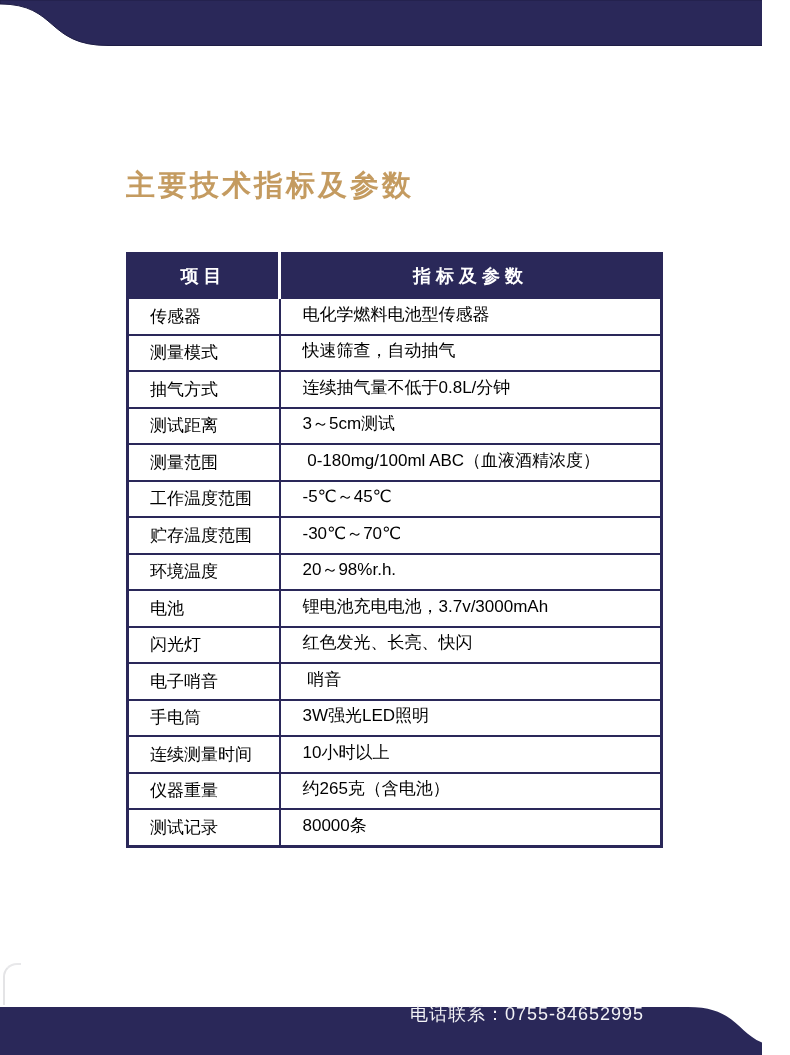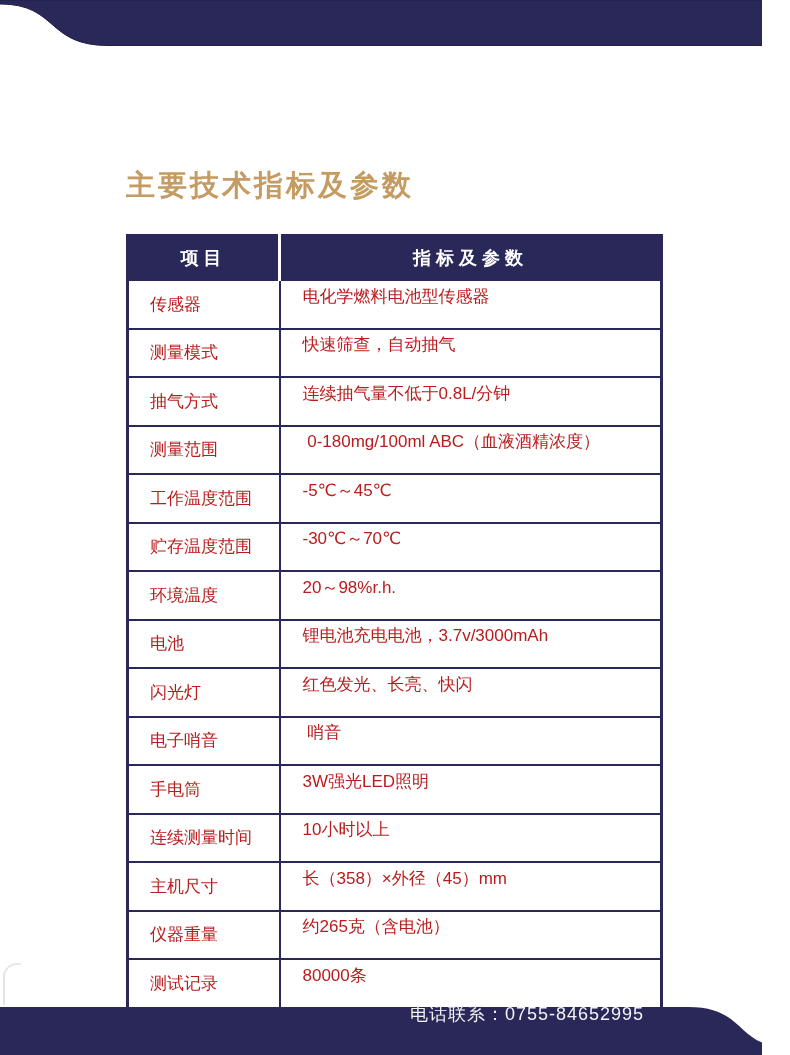--- a/index.html
+++ b/index.html
@@ -30,21 +30,21 @@
     margin: 0;
     font-size: 29px;
     font-weight: bold;
     letter-spacing: 3px;
     color: #C49B60;
   }
   
   .table-wrap {
     position: absolute;
     left: 126px;
-    top: 234px;
+    top: 252px;
     border-radius: 18px;
   }
   table.spec-table {
     border-collapse: collapse;
     width: 534px;
     table-layout: fixed;
   }
   table.spec-table th,
   table.spec-table td {
     border: 2px solid #2A2859;
@@ -61,30 +61,30 @@
     height: 40px;
     text-align: center;
     vertical-align: middle;
   }
   table.spec-table th.col-item {
     border-right: 3px solid #ffffff;
   }
   table.spec-table td {
     height: 30.5px;
     font-size: 17px;
-    color: #b91c1c;
+    color: #000000;
     vertical-align: middle;
     white-space: pre;
     overflow: hidden;
   }
   table.spec-table td.item-cell {
     padding: 0 0 0 21px;
   }
   table.spec-table td.value-cell {
-    padding: 0 0 16px 22px;
+    padding: 0 0 4px 22px;
   }
   
   .corner-accent {
     position: absolute;
     left: 3px;
     bottom: 50px;
     width: 16px;
     height: 40px;
     border-left: 2px solid #E4E4E6;
     border-top: 2px solid #E8E8EA;
@@ -135,20 +135,24 @@
           </tr>
           <tr>
             <td class="item-cell">测量模式</td>
             <td class="value-cell">快速筛查，自动抽气</td>
           </tr>
           <tr>
             <td class="item-cell">抽气方式</td>
             <td class="value-cell">连续抽气量不低于0.8L/分钟</td>
           </tr>
           <tr>
+            <td class="item-cell">测试距离</td>
+            <td class="value-cell">3～5cm测试</td>
+          </tr>
+          <tr>
             <td class="item-cell">测量范围</td>
             <td class="value-cell"> 0-180mg/100ml ABC（血液酒精浓度）</td>
           </tr>
           <tr>
             <td class="item-cell">工作温度范围</td>
             <td class="value-cell">-5℃～45℃</td>
           </tr>
           <tr>
             <td class="item-cell">贮存温度范围</td>
             <td class="value-cell">-30℃～70℃</td>
@@ -169,24 +173,20 @@
             <td class="item-cell">电子哨音</td>
             <td class="value-cell"> 哨音</td>
           </tr>
           <tr>
             <td class="item-cell">手电筒</td>
             <td class="value-cell">3W强光LED照明</td>
           </tr>
           <tr>
             <td class="item-cell">连续测量时间</td>
             <td class="value-cell">10小时以上</td>
-          </tr>
-          <tr>
-            <td class="item-cell">主机尺寸</td>
-            <td class="value-cell">长（358）×外径（45）mm</td>
           </tr>
           <tr>
             <td class="item-cell">仪器重量</td>
             <td class="value-cell">约265克（含电池）</td>
           </tr>
           <tr>
             <td class="item-cell">测试记录</td>
             <td class="value-cell">80000条</td>
           </tr>
         </tbody>

